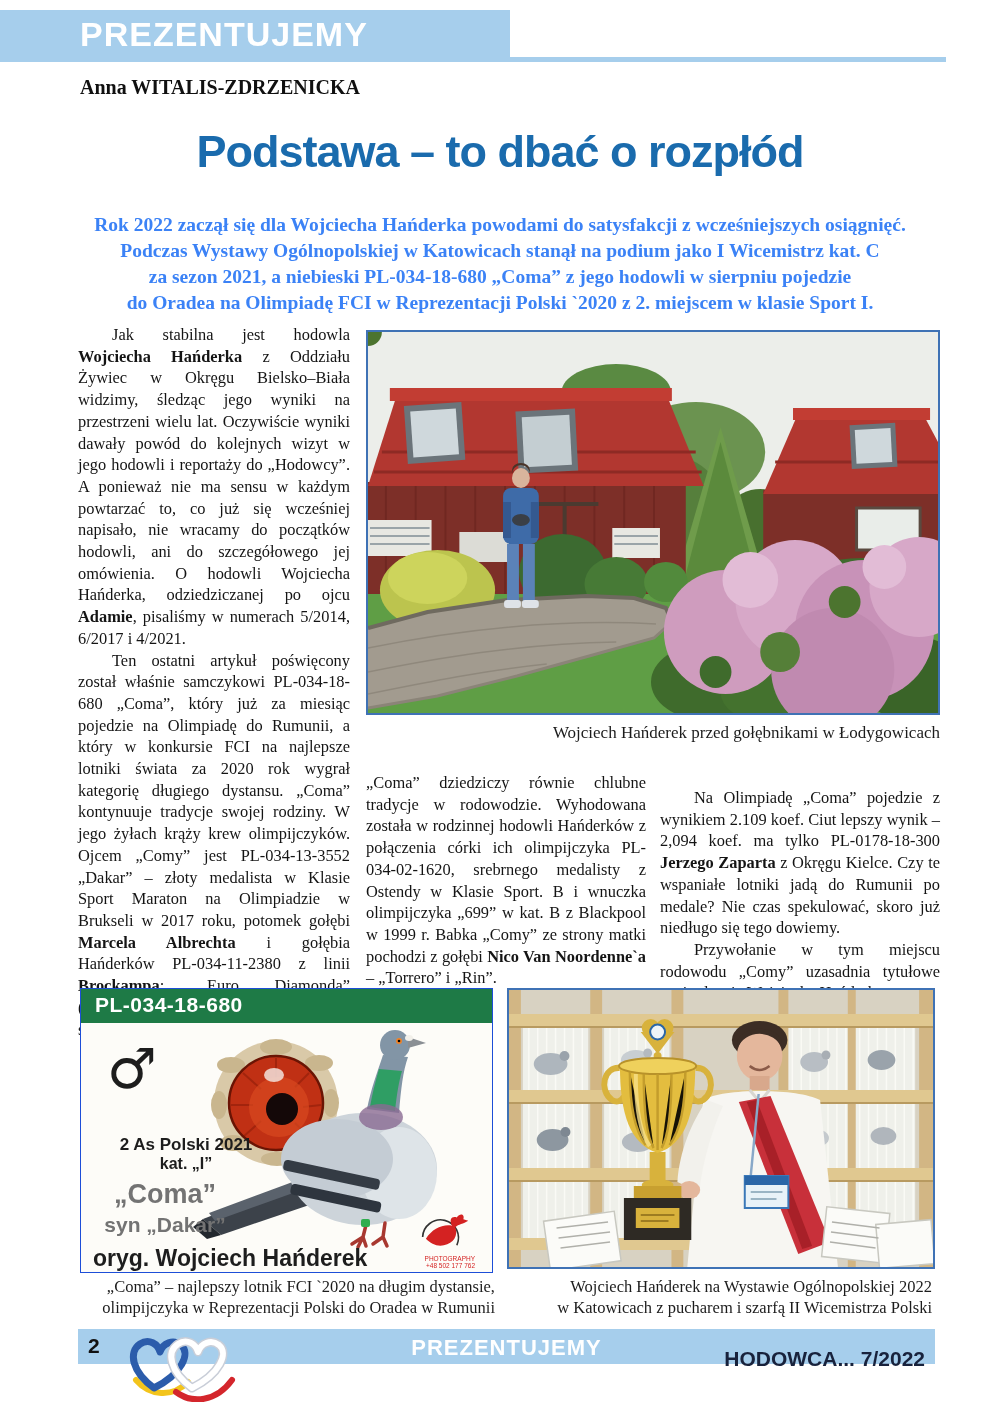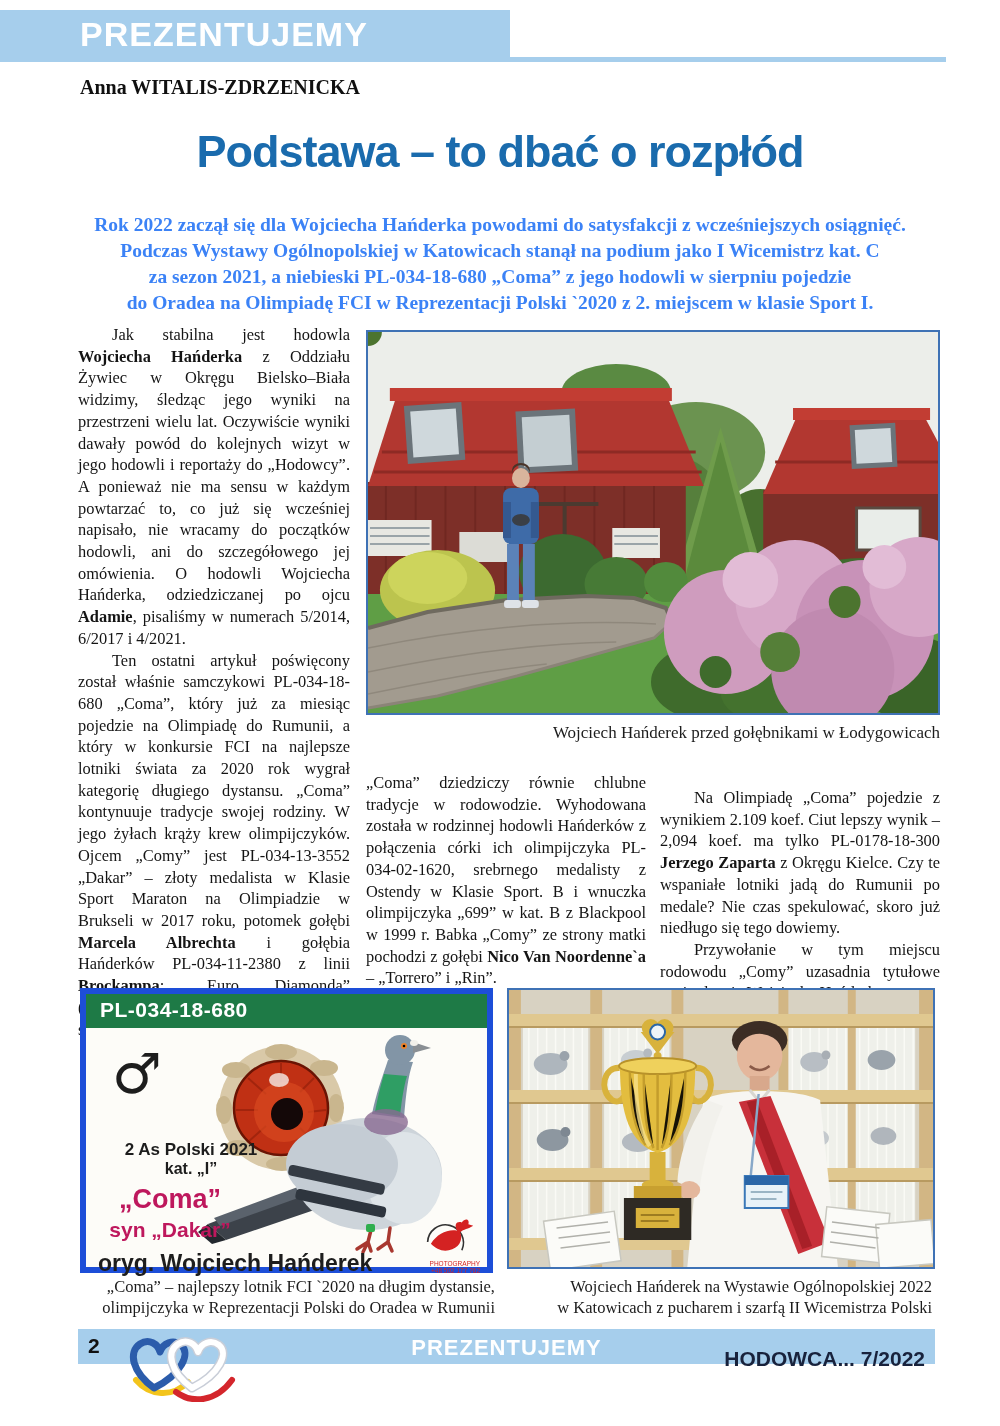--- a/index.html
+++ b/index.html
@@ -28,34 +28,34 @@
   .photo{position:absolute;border:2px solid #3f72b5;background:#eceeea;box-sizing:border-box;}
   .main-photo{left:366px;top:330px;width:574px;height:385px;}
   .trophy-photo{left:507px;top:988px;width:428px;height:281px;}
   .photo svg{display:block;width:100%;height:100%;}
   .caption{position:absolute;text-align:right;font-size:17px;color:#1c1c1c;line-height:21px;}
   .cap-main{left:366px;top:722px;width:574px;}
   .cap-card{left:55px;top:1276px;width:440px;font-size:16.5px;}
   .cap-trophy{left:512px;top:1276px;width:420px;font-size:16.5px;}
   
   .card{position:absolute;left:80px;top:988px;width:413px;height:285px;box-sizing:border-box;
-        border:6px solid #1d4ed8;background:#fdfcf8;}
+        border:1px solid #1d4ed8;background:#fdfcf8;}
   .card-bar{position:absolute;left:0;top:0;width:100%;height:34px;background:#1e7a46;}
   .card-bar span{position:absolute;left:14px;top:4px;font-family:"Liberation Sans",sans-serif;
         font-weight:700;font-size:21px;color:#ffffff;letter-spacing:.5px;}
   .card-body{position:absolute;left:0;top:34px;width:400px;height:250px;}
   .card-body svg.art{position:absolute;left:0;top:0;width:400px;height:250px;}
   .card-sex{position:absolute;left:26px;top:18px;font-family:"DejaVu Sans",sans-serif;
         font-size:56px;color:#1d1d1d;line-height:1;}
   .card-award{position:absolute;left:0;top:112px;width:210px;text-align:center;
         font-family:"Liberation Sans",sans-serif;font-weight:700;color:#1d1d1d;}
   .card-award .l1{font-size:17px;}
   .card-award .l2{font-size:16px;}
   .card-nameblk{position:absolute;left:4px;top:156px;width:160px;text-align:center;
-        font-family:"Liberation Sans",sans-serif;font-weight:700;color:#be185d;}
+        font-family:"Liberation Sans",sans-serif;font-weight:700;color:#737373;}
   .card-nameblk .nm{font-size:27px;}
   .card-nameblk .ln{font-size:21px;margin-top:3px;}
   .card-origin{position:absolute;left:12px;top:222px;font-family:"Liberation Sans",sans-serif;
         font-weight:700;font-size:23px;color:#1d1d1d;}
   .card-logo{position:absolute;right:6px;bottom:4px;width:118px;text-align:right;}
   .card-logo svg{display:block;margin-left:auto;width:64px;height:44px;}
   .card-logo .lt{font-family:"Liberation Sans",sans-serif;font-size:6.5px;color:#d42222;
         line-height:7px;}
   
   .footer-band{position:absolute;left:78px;top:1329px;width:857px;height:35px;background:#a6ceec;}

